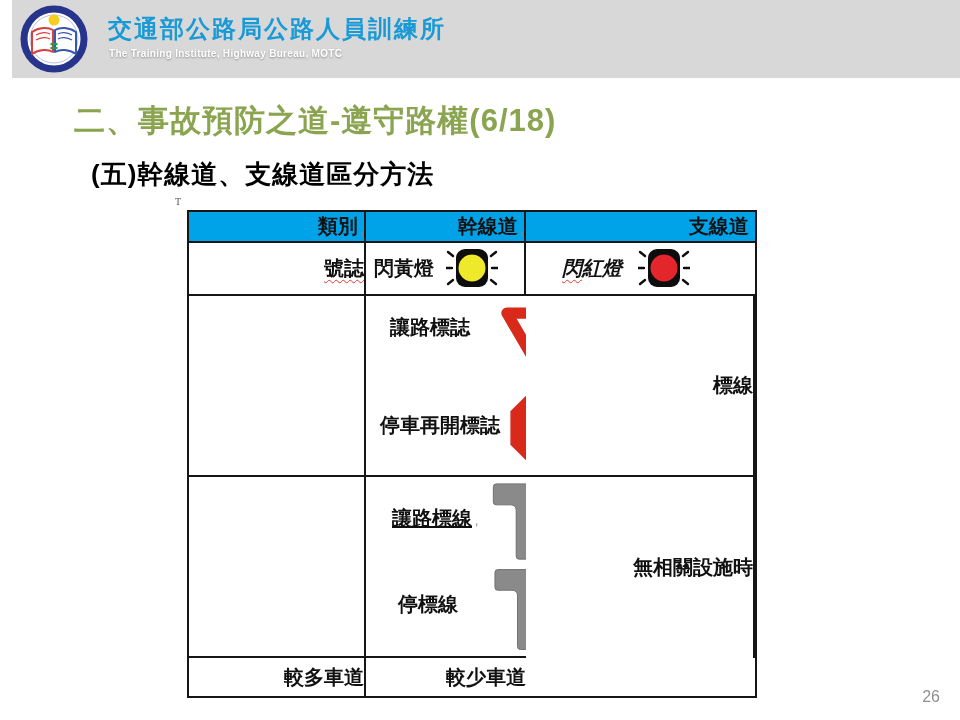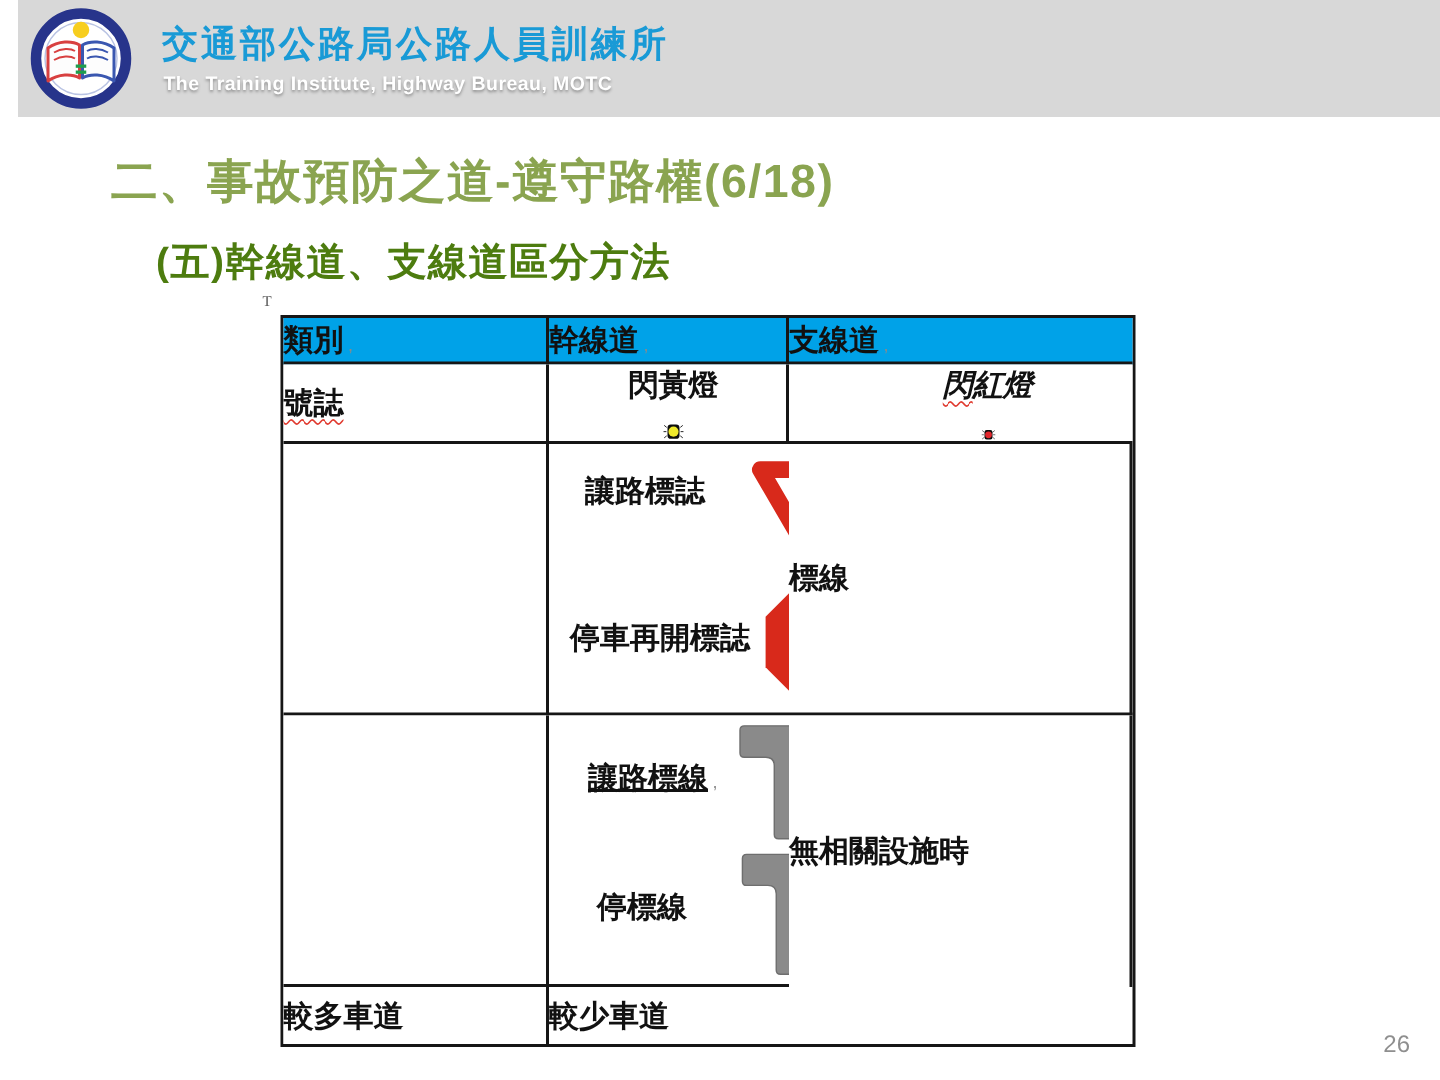--- a/index.html
+++ b/index.html
@@ -8,55 +8,55 @@
     font-family:"Liberation Sans","DejaVu Sans",sans-serif;color:#111;
   }
   
   .banner{position:absolute;left:12px;top:0;width:960px;height:78px;background:#d8d8d8;}
   .banner-logo{position:absolute;left:8px;top:5px;width:68px;height:68px;}
   .org-zh{
     position:absolute;left:96px;top:13px;font-size:24px;font-weight:bold;
     color:#199ad6;letter-spacing:2px;white-space:nowrap;
   }
   .org-en{
-    position:absolute;left:97px;top:48px;font-size:13px;font-weight:600;color:#ffffff;
+    position:absolute;left:97px;top:48px;font-size:10px;font-weight:600;color:#ffffff;
     text-shadow:0 1px 2px rgba(0,0,0,.35);white-space:nowrap;letter-spacing:.3px;
   }
   
   .page-title{
     position:absolute;left:74px;top:100px;font-size:31px;font-weight:bold;color:#8aa450;
     letter-spacing:1px;white-space:nowrap;
   }
   .page-subtitle{
-    position:absolute;left:104px;top:157px;font-size:26px;font-weight:bold;color:#4d7c0f;
+    position:absolute;left:91px;top:157px;font-size:26px;font-weight:bold;color:#000000;
     letter-spacing:1px;white-space:nowrap;
   }
   .table-anchor{position:absolute;left:175px;top:196px;font-size:10px;color:#555;font-family:"Liberation Serif",serif;}
   
   .rtable{
     position:absolute;left:187px;top:210px;width:570px;height:488px;box-sizing:border-box;
     border:2px solid #161616;display:grid;
     grid-template-columns:177px 160px 1fr;
     grid-template-rows:31px 53px 181px 181px 1fr;
   }
   .cell{
     box-sizing:border-box;border-right:2px solid #161616;border-bottom:2px solid #161616;
-    display:flex;align-items:center;justify-content:flex-start;
+    display:flex;align-items:center;justify-content:flex-end;
     font-size:20px;font-weight:bold;position:relative;background:#fff;
   }
   .cell.col-last{border-right:none;}
   .cell.row-last{border-bottom:none;}
   .cell.head{background:#00a2e8;}
   .cell.blank{justify-content:flex-start;}
   .mark{font-size:12px;font-weight:normal;color:#8a8a8a;margin-left:3px;align-self:flex-end;padding-bottom:4px;}
   .sp-err{
     text-decoration-line:underline;text-decoration-style:wavy;
     text-decoration-color:#e03a2f;text-decoration-thickness:1px;text-underline-offset:4px;
   }
-  .signal-cell{justify-content:flex-start;gap:12px;flex-direction:column;}
+  .signal-cell{justify-content:flex-start;gap:12px;}
   .signal-cell.main{padding-left:8px;}
   .signal-cell.branch{padding-left:36px;gap:16px;font-style:italic;}
   .abs{position:absolute;}
   .branch-label{font-size:20px;font-weight:bold;white-space:nowrap;}
   .pagenum{position:absolute;right:20px;bottom:14px;font-size:16px;color:#8f8f8f;}
   svg text{font-family:"Liberation Sans","DejaVu Sans",sans-serif;font-weight:bold;}
 </style>
 </head>
 <body>
 

